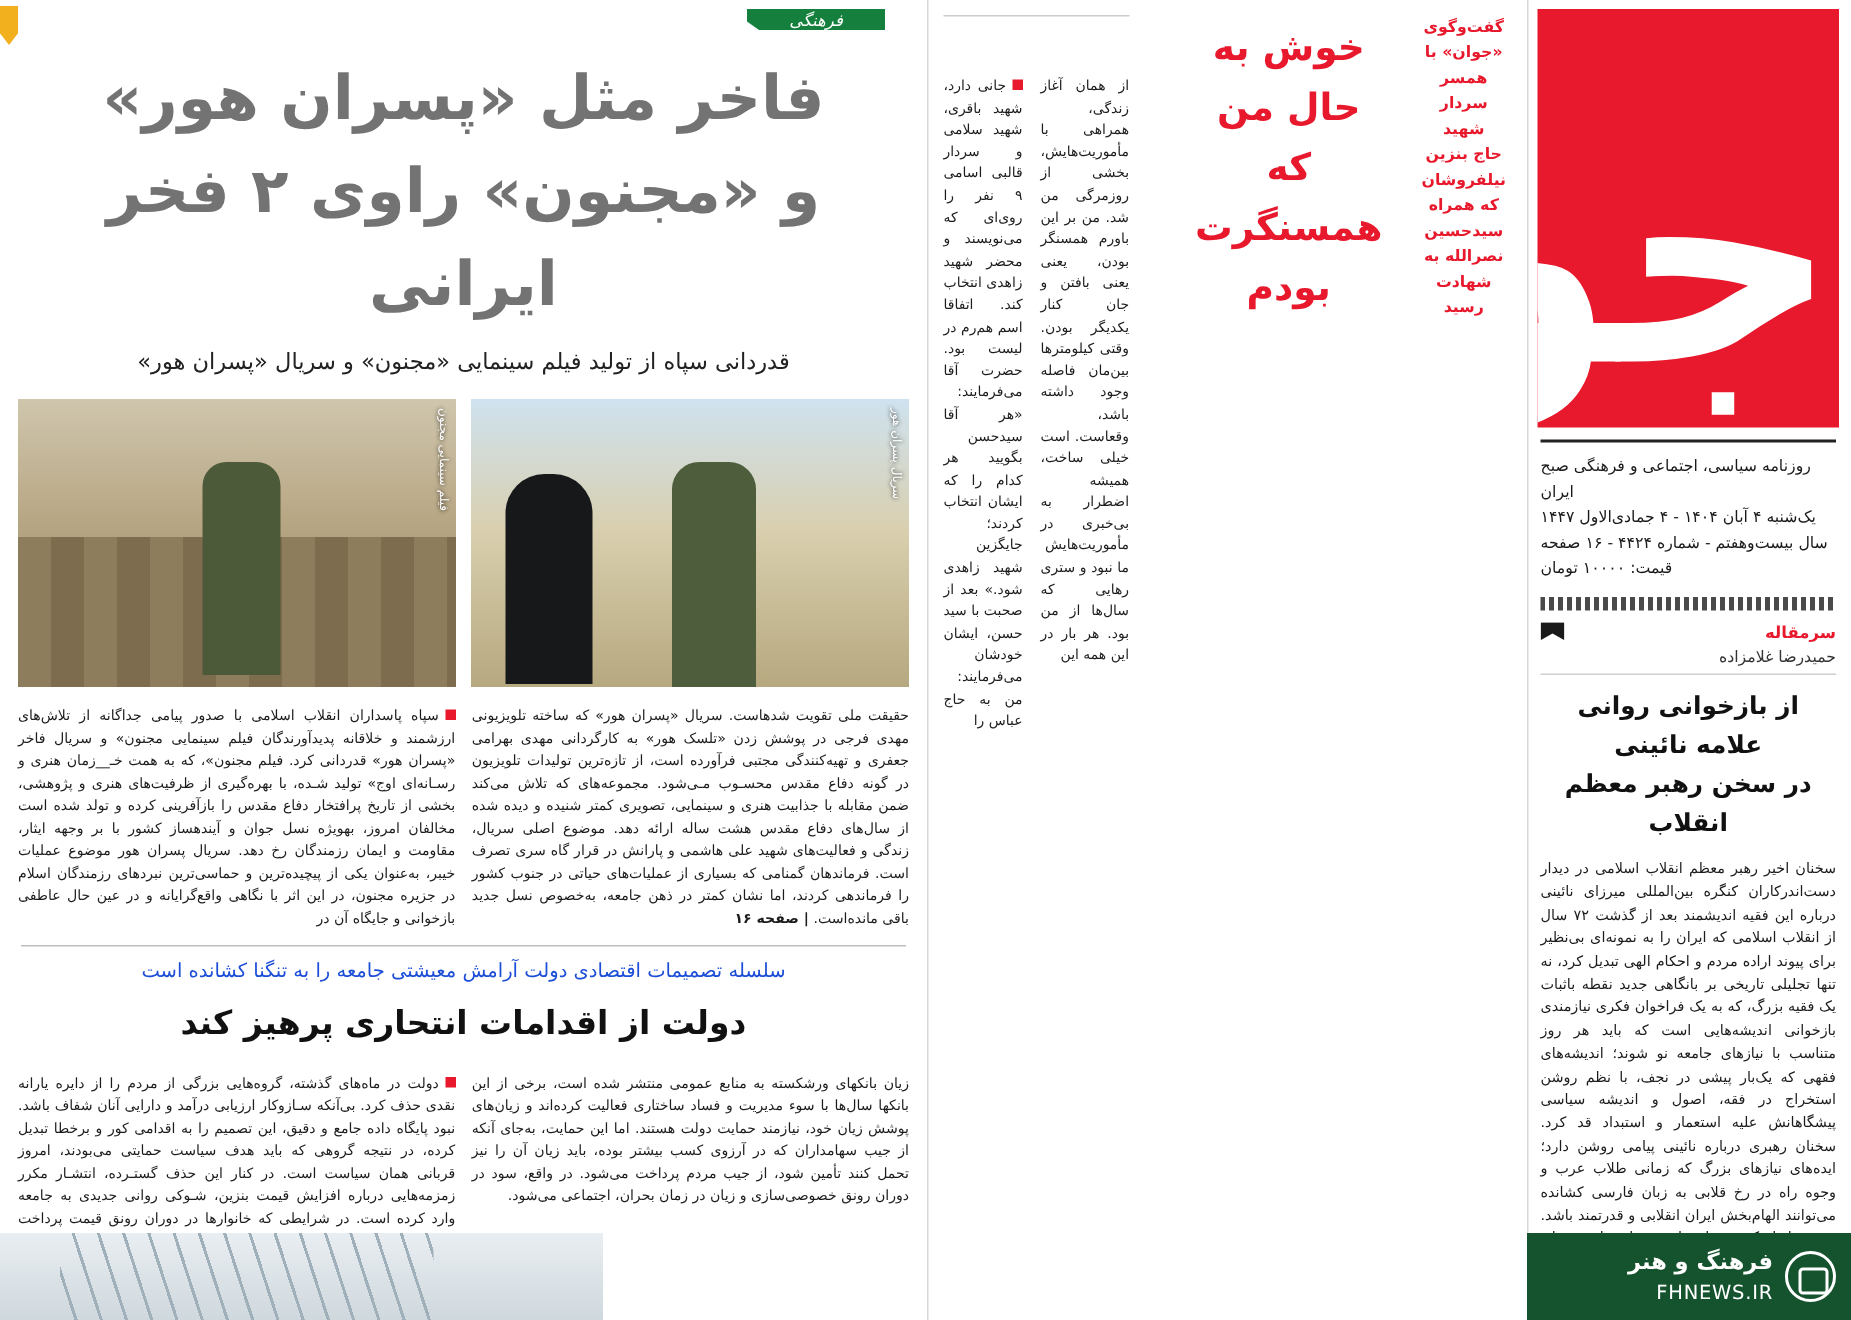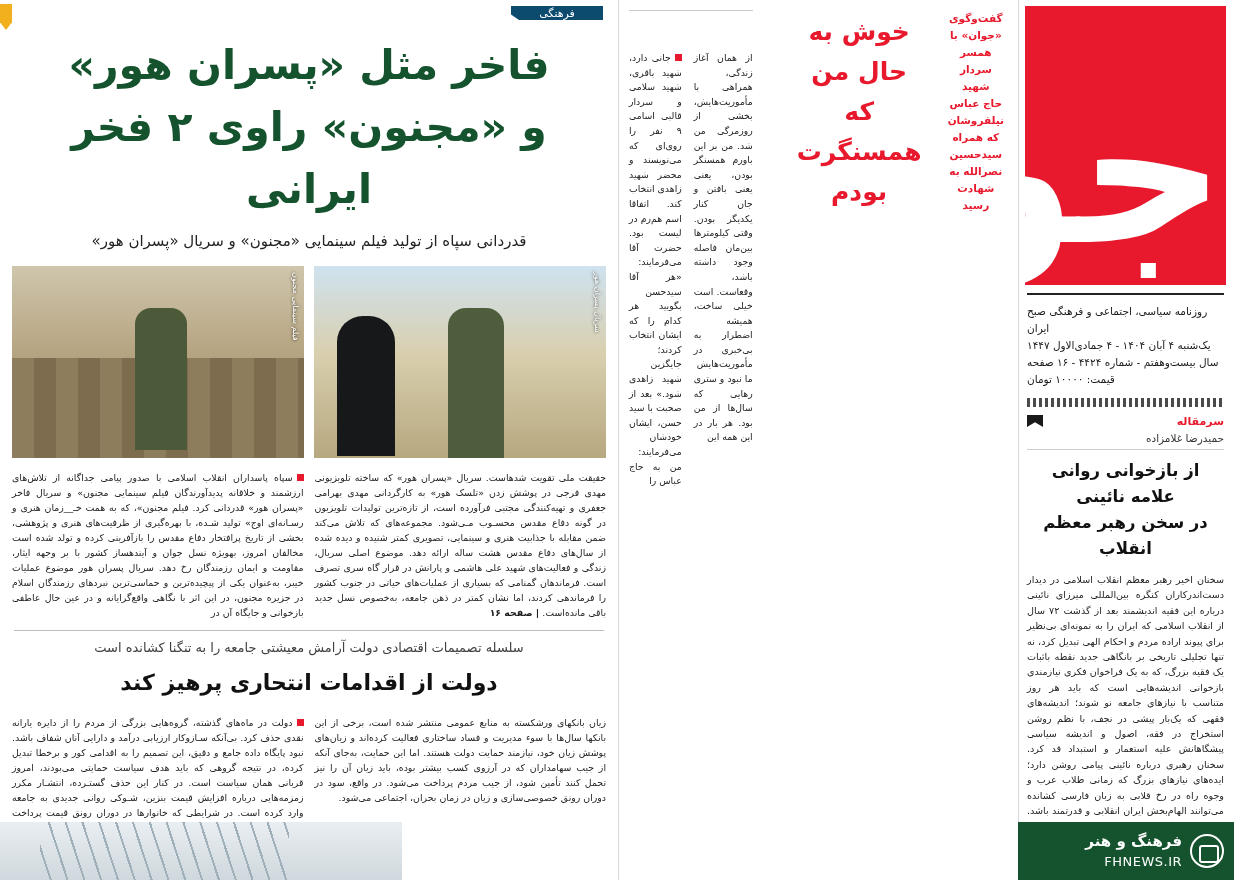--- a/index.html
+++ b/index.html
@@ -174,30 +174,31 @@
 
   
   .left-col {
     width: 618px; height: 880px;
     order: 2;
     position: relative;
     display: flex; flex-direction: column;
     direction: rtl;
   }
   .section-flag {
-    margin: 6px 15px 0 12px;
-    width: 92px; height: 22px; background: #0c4a6e; color: #fff;
+    margin: 6px 28px 0 12px;
+    width: 92px; height: 22px; background: #15803d; color: #fff;
     font-size: 11px; display: flex; align-items: center; justify-content: center;
     gap: 4px;
     clip-path: polygon(0 0, 100% 0, 100% 100%, 8px 100%, 0 60%);
+    font-style: italic;
   }
   .lead-title {
     margin: 14px 16px 0 16px;
     font-size: 41px; line-height: 62px; font-weight: bold;
-    color: #14532d; text-align: center; direction: rtl;
+    color: #737373; text-align: center; direction: rtl;
   }
   .lead-sub {
     margin: 12px 16px 0 16px;
     font-size: 15px; color: #222; text-align: center; direction: rtl;
   }
   .photos {
     margin: 16px 12px 0 12px;
     display: flex; flex-direction: row-reverse; gap: 10px;
   }
   .photo-box { position: relative; flex: 1; height: 192px; overflow: hidden; }
@@ -219,21 +220,21 @@
   .body-cols {
     margin: 12px 12px 0 12px;
     display: flex; flex-direction: row-reverse; gap: 11px;
   }
   .body-cols .c {
     flex: 1; font-size: 9.4px; line-height: 15px;
     text-align: justify; color: #1c1c1c;
   }
   .divider { margin: 10px 14px 0 14px; border-top: 1px solid #bdbdbd; }
   .sec2-kicker {
-    margin: 9px 16px 0 16px; font-size: 13px; color: #404040;
+    margin: 9px 16px 0 16px; font-size: 13px; color: #1d4ed8;
     text-align: center; direction: rtl;
   }
   .sec2-title {
     margin: 8px 16px 0 16px; font-size: 22px; font-weight: bold;
     color: #111; text-align: center; line-height: 40px; direction: rtl;
   }
   .footer-bar {
     position: absolute; bottom: 0; right: 0;
     width: 216px; height: 58px; background: #14532d;
     display: flex; align-items: center; gap: 8px; padding: 0 10px;
@@ -306,21 +307,21 @@
       <span class="fb-text">
         <span class="fb1">فرهنگ و هنر</span><br>
         <span class="fb2">FHNEWS.IR</span>
       </span>
     </div>
   </div>
 
   <div class="center-col">
     <div class="center-kicker">
       <span class="k2">گفت‌وگوی «جوان» با همسر سردار شهید</span>
-      <span class="k2">حاج عباس نیلفروشان که همراه سیدحسین نصرالله به شهادت رسید</span>
+      <span class="k2">حاج بنزین نیلفروشان که همراه سیدحسین نصرالله به شهادت رسید</span>
     </div>
 
     <div class="center-title">
       <div>خوش به حال من</div>
       <div>که همسنگرت بودم</div>
     </div>
 
     <div class="photo-wrap">
       <div class="ph-body"></div>
       <div class="ph-lapel-l"></div>

